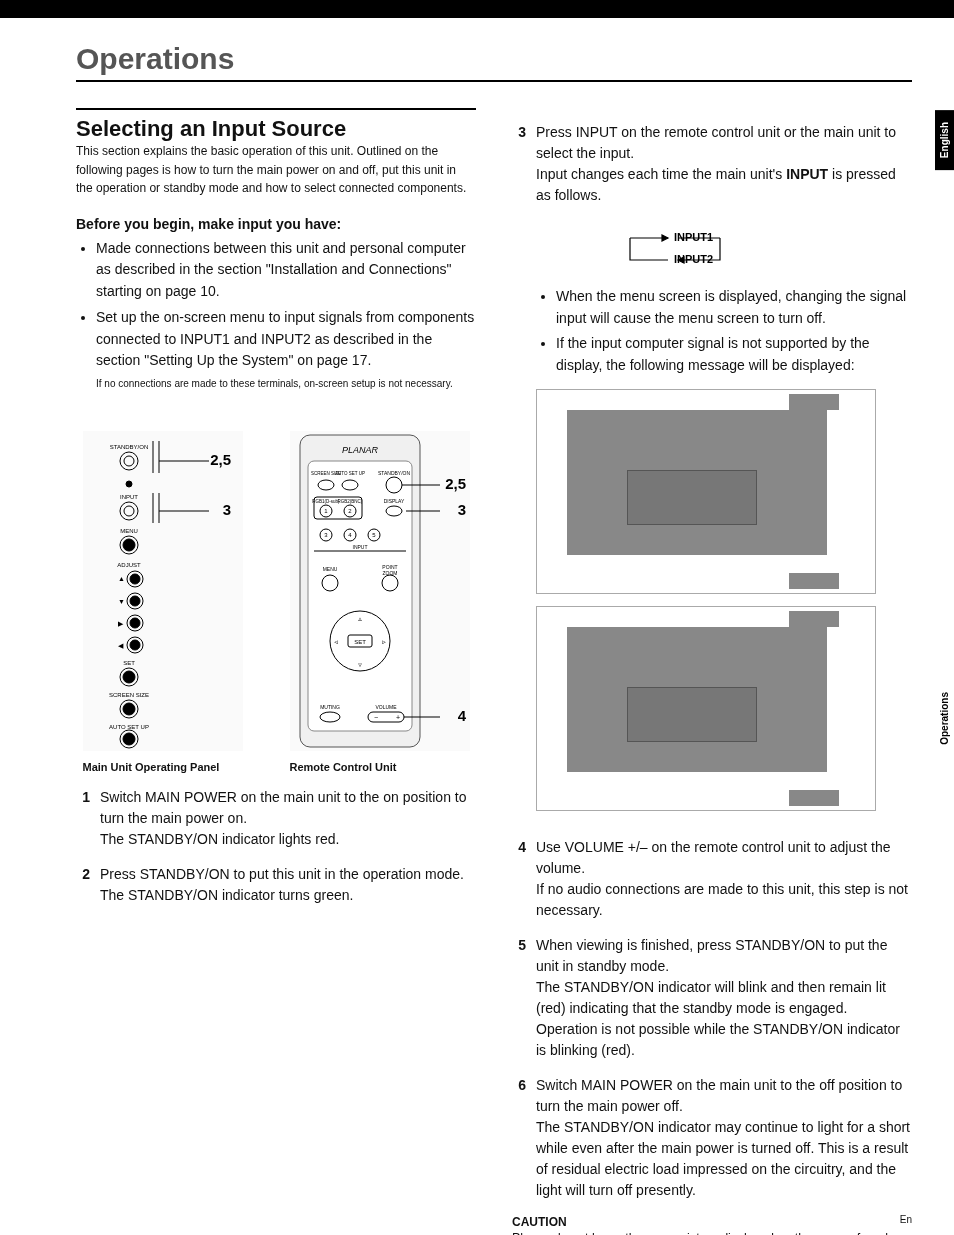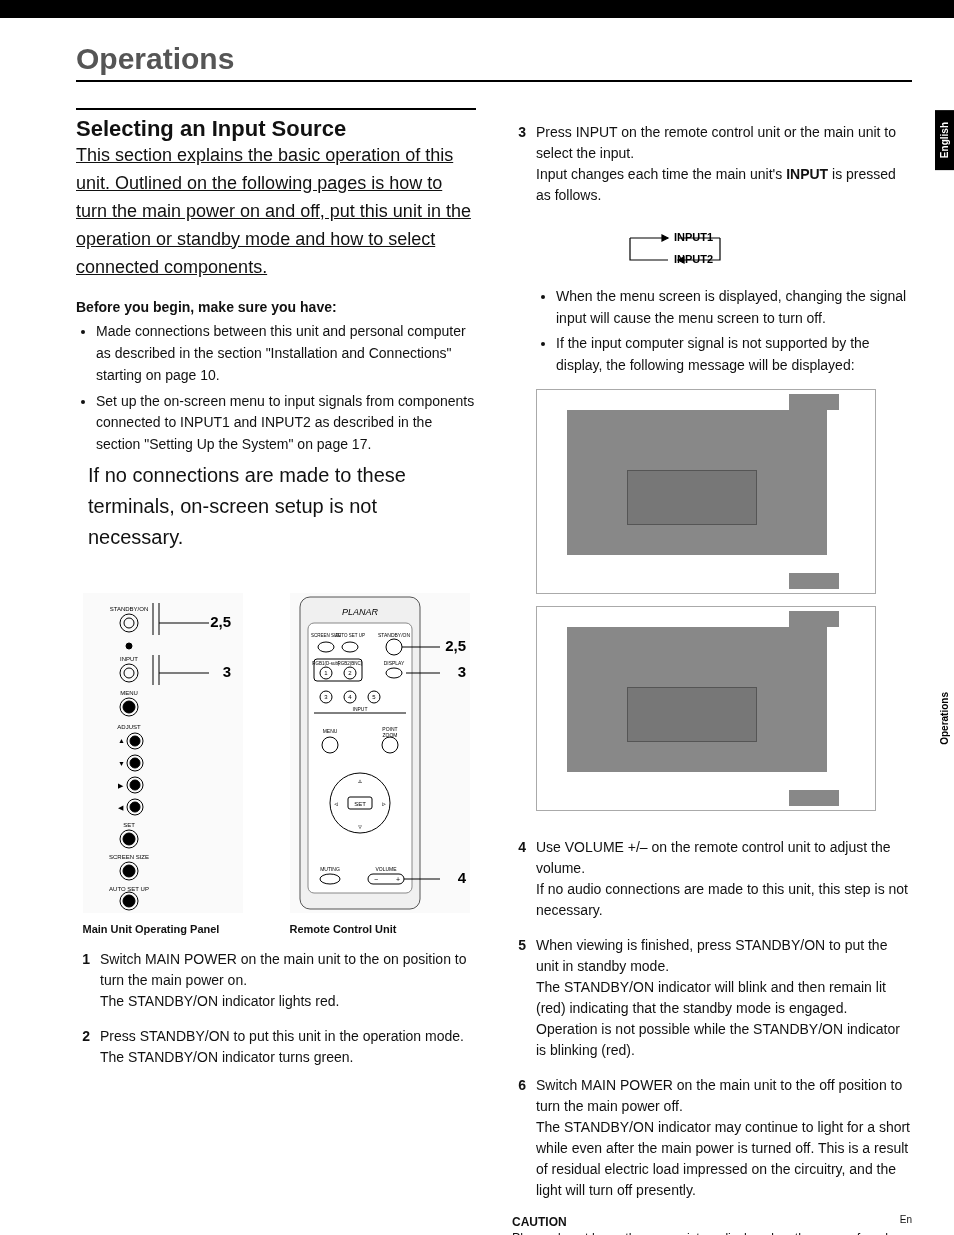--- a/index.html
+++ b/index.html
@@ -4,25 +4,25 @@
 <style>
   * { box-sizing: border-box; margin: 0; padding: 0; }
   body { background: #fff; font-family: Arial, Helvetica, sans-serif; color: #111; width: 954px; height: 1235px; position: relative; }
   .top-bar { height: 18px; background: #000; width: 100%; }
   .page { padding: 24px 42px 20px 76px; position: relative; }
   .main-heading { font-size: 30px; font-weight: bold; color: #555; border-bottom: 2px solid #000; padding-bottom: 4px; margin-bottom: 26px; }
   .columns { display: flex; gap: 36px; }
   .col { flex: 1; min-width: 0; }
   .section-rule { height: 2px; background: #000; margin-bottom: 6px; }
   .section-heading { font-size: 22px; font-weight: bold; }
-  .body { font-size: 18px; line-height: 1.55; text-decoration: underline; }
+  .body { font-size: 12px; line-height: 1.55; }
   .sub-bold { font-weight: bold; margin-top: 18px; margin-bottom: 6px; font-size: 14px; }
   ul.bullets { list-style: disc; padding-left: 20px; }
   ul.bullets li { font-size: 14px; line-height: 1.55; margin-bottom: 4px; }
-  .indent-followup { font-size: 20px; line-height: 1.55; margin-left: 12px; }
+  .indent-followup { font-size: 10px; line-height: 1.55; margin-left: 20px; }
   .illus-row { display: flex; gap: 47px; margin: 40px 0 8px 0; justify-content: center; }
   .illus-col { text-align: left; }
   .illus-box { background: #f5f5f5; display: inline-block; }
   .illus-caption { font-weight: bold; font-size: 11px; margin-top: 6px; max-width: 160px; }
   .step { display: flex; gap: 10px; margin-top: 14px; font-size: 14px; line-height: 1.5; }
   .step-num { font-weight: bold; min-width: 14px; text-align: right; }
   .step-body .lead { font-weight: normal; }
   .step-body .follow { font-weight: normal; }
   .flow-box { margin: 24px 0 10px 80px; }
   .screen-group { margin: 12px 0 4px 0; }
@@ -50,21 +50,21 @@
   <h1 class="main-heading">Operations</h1>
 
   <div class="columns">
 
     <div class="col">
       <div class="section-rule"></div>
       <h2 class="section-heading">Selecting an Input Source</h2>
 
       <p class="body">This section explains the basic operation of this unit. Outlined on the following pages is how to turn the main power on and off, put this unit in the operation or standby mode and how to select connected components.</p>
 
-      <p class="sub-bold">Before you begin, make sure you have:</p>
+      <p class="sub-bold">Before you begin, make input you have:</p>
       <ul class="bullets">
         <li>Made connections between this unit and personal computer as described in the section "Installation and Connections" starting on page 10.</li>
         <li>Set up the on-screen menu to input signals from components connected to INPUT1 and INPUT2 as described in the section "Setting Up the System" on page 17.</li>
       </ul>
       <p class="indent-followup">If no connections are made to these terminals, on-screen setup is not necessary.</p>
 
       <div class="illus-row">
         <div class="illus-col">
           <svg class="illus-box" width="160" height="320" viewBox="0 0 160 320">
             <rect x="0" y="0" width="160" height="320" fill="#fafafa" stroke="none"></rect>

